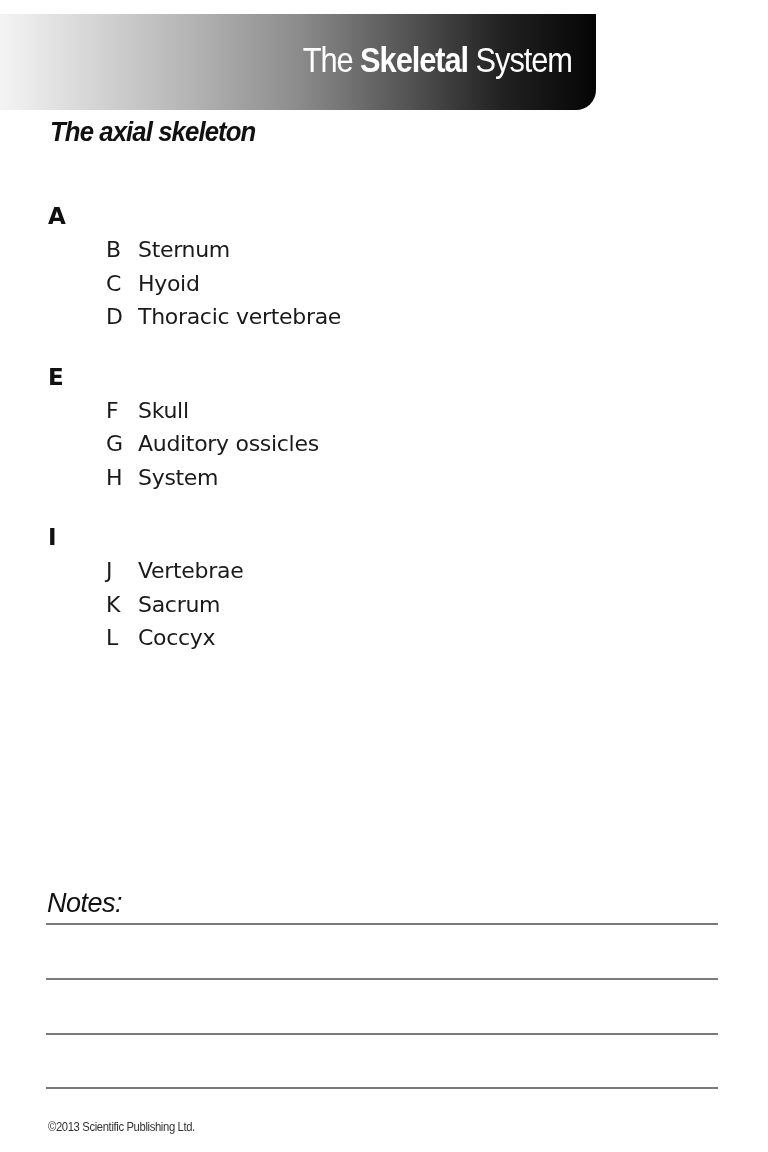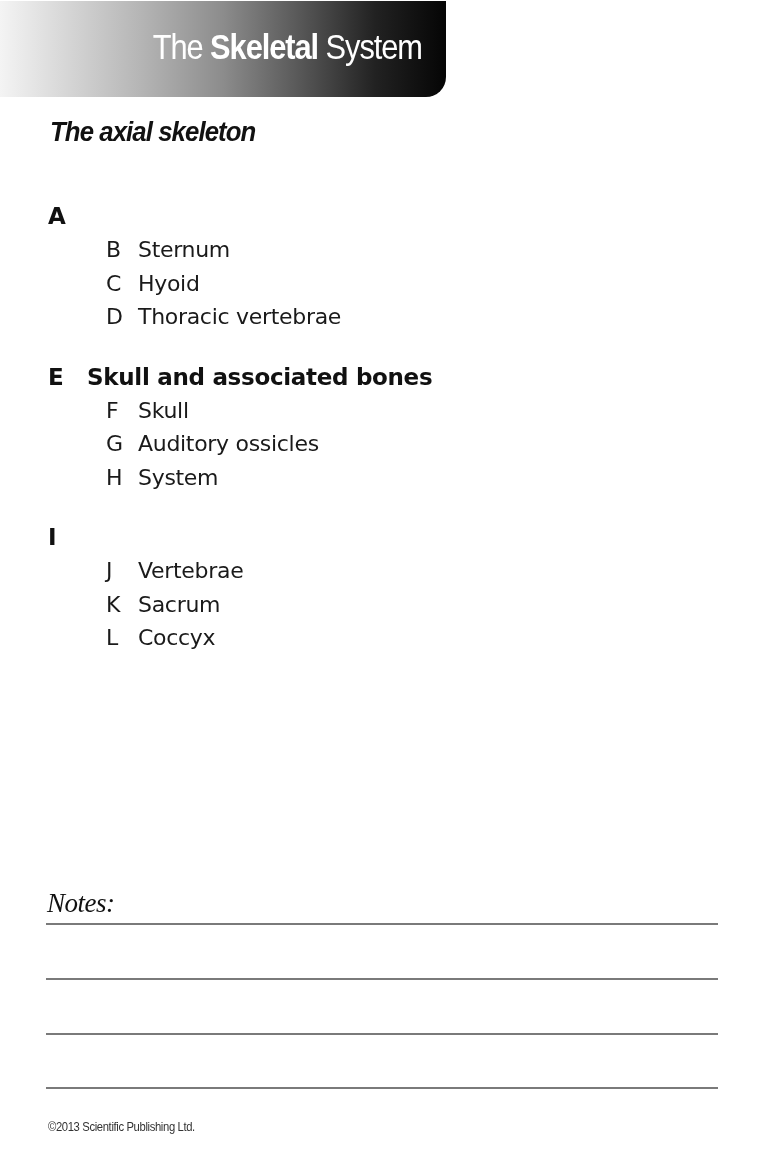--- a/index.html
+++ b/index.html
@@ -11,22 +11,22 @@
       width: 768px;
       height: 1152px;
       position: relative;
       overflow: hidden;
       font-family: "DejaVu Sans", sans-serif;
       color: #111111;
     }
     .header-band {
       position: absolute;
       left: 0;
-      top: 1px;
-      width: 446px;
+      top: 14px;
+      width: 596px;
       height: 96px;
       border-bottom-right-radius: 20px;
       background: linear-gradient(to right, #f4f4f4 0%, #d6d6d6 15%, #b4b4b4 32%, #8c8c8c 50%, #555555 68%, #222222 84%, #050505 100%);
     }
     .header-title {
       position: absolute;
       right: 24px;
       top: 26px;
       font-family: "Liberation Sans", sans-serif;
       font-size: 35px;
@@ -87,21 +87,21 @@
       color: #1a1a1a;
     }
     .item-letter {
       width: 32px;
       flex: none;
     }
     .notes-label {
       position: absolute;
       left: 47px;
       top: 888px;
-      font-family: Liberation Serif, serif;
+      font-family: Liberation Sans, sans-serif;
       font-style: italic;
       font-size: 27px;
       color: #111;
       letter-spacing: -0.5px;
     }
     .note-line {
       position: absolute;
       left: 46px;
       width: 672px;
       height: 1.5px;
@@ -143,21 +143,20 @@
     </div>
     <div class="item">
       <span class="item-letter">D</span>
       <span>Thoracic vertebrae</span>
     </div>
   </div>
 
   <div class="group">
     <div class="group-head">
       <span class="group-letter">E</span>
-      <span>Skull and associated bones</span>
     </div>
     <div class="item">
       <span class="item-letter">F</span>
       <span>Skull</span>
     </div>
     <div class="item">
       <span class="item-letter">G</span>
       <span>Auditory ossicles</span>
     </div>
     <div class="item">

